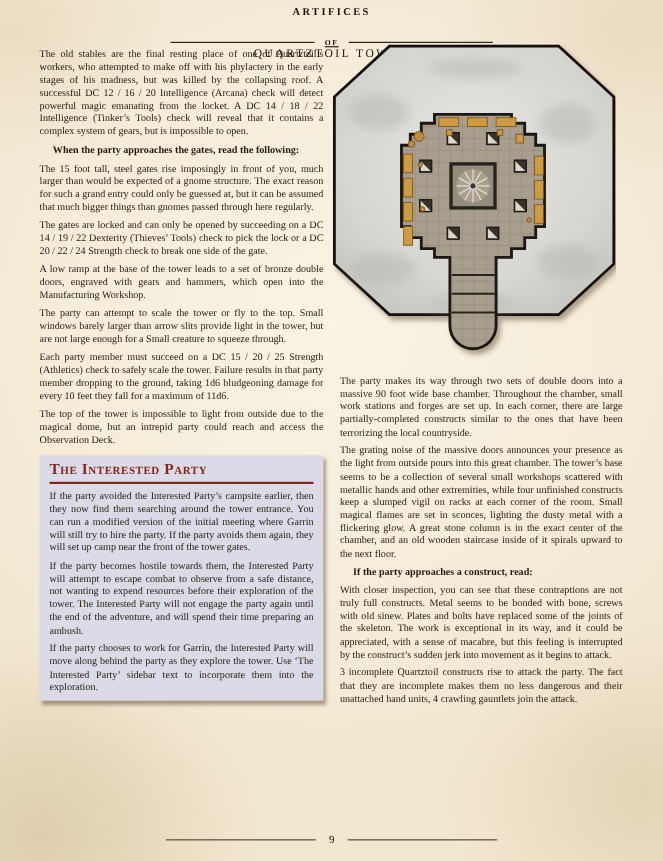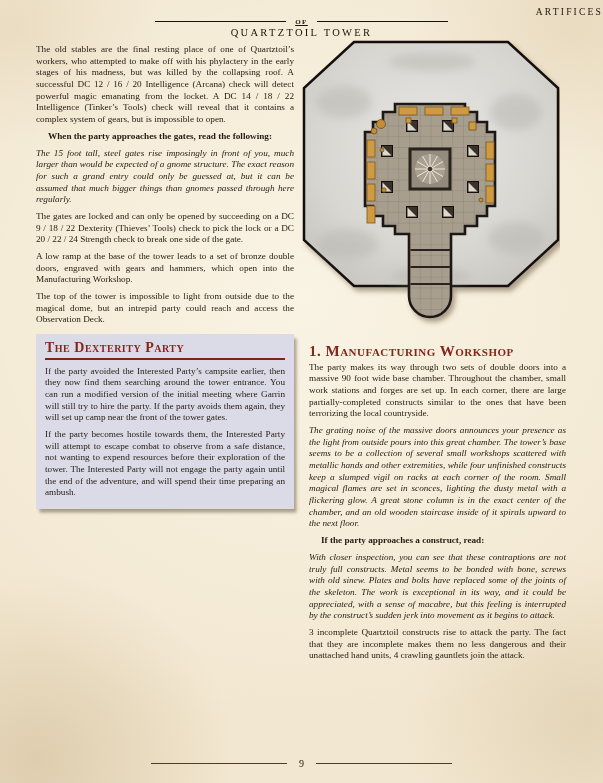--- a/index.html
+++ b/index.html
@@ -9,32 +9,32 @@
     background:
       radial-gradient(ellipse 120% 90% at 50% 38%, rgba(255,252,242,.6), rgba(255,252,242,0) 62%),
       radial-gradient(ellipse 55% 40% at 6% 97%, rgba(190,162,118,.38), rgba(190,162,118,0) 60%),
       radial-gradient(ellipse 50% 35% at 97% 92%, rgba(196,170,128,.3), rgba(196,170,128,0) 60%),
       radial-gradient(ellipse 45% 30% at 94% 4%, rgba(208,185,146,.32), rgba(208,185,146,0) 60%),
       radial-gradient(ellipse 40% 25% at 3% 4%, rgba(208,185,146,.28), rgba(208,185,146,0) 60%),
       #f2e7d0;
   }
   
   .header{position:absolute;top:7px;left:0;right:0;text-align:center;color:#1d130a;}
-  .h1{font-size:9.5px;font-weight:normal;letter-spacing:2.2px;text-align:right;}
-  .of-row{display:flex;align-items:center;justify-content:center;gap:9px;height:9px;margin-top:0;text-decoration:underline;}
+  .h1{font-size:9.5px;font-weight:bold;letter-spacing:2.2px;}
+  .of-row{display:flex;align-items:center;justify-content:center;gap:9px;height:9px;margin-top:17px;text-decoration:underline;}
   .of-rule{width:131px;height:1.5px;background:#18100a;}
   .h-of{font-size:7px;font-weight:bold;letter-spacing:1.5px;}
   .h2{font-size:10.5px;font-weight:normal;letter-spacing:2.3px;margin-top:1px;}
   
   .col{position:absolute;font-size:9.2px;line-height:1.27;text-align:justify;}
   .left-col{left:36px;top:44px;width:258px;}
   .right-col{left:309px;top:341px;width:257px;}
   p.body{margin:0 0 5px;}
   p.lead{margin:0 12px 5px;font-weight:bold;}
-  p.read{margin:0 0 5px;font-style:italic;}
+  p.read{margin:0 0 5px;}
   .sec-title{
     font-variant:small-caps;font-weight:bold;font-size:15px;letter-spacing:.5px;
     color:#86251a;margin:2px 0 2px;line-height:1.1;
   }
   
   .sidebar{
     background:#dbdbe7;margin-top:8px;padding:6px 9px 5px;
     box-shadow:2.5px 3.5px 3px rgba(105,92,70,.55);
   }
   .sidebar .sec-title{font-size:14px;margin:0;}
@@ -171,34 +171,36 @@
       <g>
         <rect x="167" y="82" width="7" height="8" fill="#cf9a42" stroke="#6e5120" stroke-width="0.8"></rect>
       </g>
     </g>
   </svg>
 
   <div class="col left-col">
     <p class="body">The old stables are the final resting place of one of Quartztoil’s workers, who attempted to make off with his phylactery in the early stages of his madness, but was killed by the collapsing roof. A successful DC 12 / 16 / 20 Intelligence (Arcana) check will detect powerful magic emanating from the locket. A DC 14 / 18 / 22 Intelligence (Tinker’s Tools) check will reveal that it contains a complex system of gears, but is impossible to open.</p>
     <p class="lead">When the party approaches the gates, read the following:</p>
     <p class="read">The 15 foot tall, steel gates rise imposingly in front of you, much larger than would be expected of a gnome structure. The exact reason for such a grand entry could only be guessed at, but it can be assumed that much bigger things than gnomes passed through here regularly.</p>
-    <p class="body">The gates are locked and can only be opened by succeeding on a DC 9 / 18 / 22 Dexterity (Thieves’ Tools) check to pick the lock or a DC 20 / 22 / 24 Strength check to break one side of the gate.</p>
+    <p class="body">The gates are locked and can only be opened by succeeding on a DC 14 / 19 / 22 Dexterity (Thieves’ Tools) check to pick the lock or a DC 20 / 22 / 24 Strength check to break one side of the gate.</p>
     <p class="body">A low ramp at the base of the tower leads to a set of bronze double doors, engraved with gears and hammers, which open into the Manufacturing Workshop.</p>
+    <p class="body">The party can attempt to scale the tower or fly to the top. Small windows barely larger than arrow slits provide light in the tower, but are not large enough for a Small creature to squeeze through.</p>
+    <p class="body">Each party member must succeed on a DC 15 / 20 / 25 Strength (Athletics) check to safely scale the tower. Failure results in that party member dropping to the ground, taking 1d6 bludgeoning damage for every 10 feet they fall for a maximum of 11d6.</p>
     <p class="body">The top of the tower is impossible to light from outside due to the magical dome, but an intrepid party could reach and access the Observation Deck.</p>
 
     <div class="sidebar">
-      <div class="sec-title">The Dexterity Party</div>
+      <div class="sec-title">The Interested Party</div>
       <div class="sidebar-rule"></div>
       <p class="body">If the party avoided the Interested Party’s campsite earlier, then they now find them searching around the tower entrance. You can run a modified version of the initial meeting where Garrin will still try to hire the party. If the party avoids them again, they will set up camp near the front of the tower gates.</p>
       <p class="body">If the party becomes hostile towards them, the Interested Party will attempt to escape combat to observe from a safe distance, not wanting to expend resources before their exploration of the tower. The Interested Party will not engage the party again until the end of the adventure, and will spend their time preparing an ambush.</p>
+      <p class="body" style="margin-bottom:1px">If the party chooses to work for Garrin, the Interested Party will move along behind the party as they explore the tower. Use ‘The Interested Party’ sidebar text to incorporate them into the exploration.</p>
     </div>
   </div>
 
   <div class="col right-col">
-    <div class="sec-title">1. Manufacturing Workshop</div>
     <p class="body">The party makes its way through two sets of double doors into a massive 90 foot wide base chamber. Throughout the chamber, small work stations and forges are set up. In each corner, there are large partially-completed constructs similar to the ones that have been terrorizing the local countryside.</p>
     <p class="read">The grating noise of the massive doors announces your presence as the light from outside pours into this great chamber. The tower’s base seems to be a collection of several small workshops scattered with metallic hands and other extremities, while four unfinished constructs keep a slumped vigil on racks at each corner of the room. Small magical flames are set in sconces, lighting the dusty metal with a flickering glow. A great stone column is in the exact center of the chamber, and an old wooden staircase inside of it spirals upward to the next floor.</p>
     <p class="lead">If the party approaches a construct, read:</p>
     <p class="read">With closer inspection, you can see that these contraptions are not truly full constructs. Metal seems to be bonded with bone, screws with old sinew. Plates and bolts have replaced some of the joints of the skeleton. The work is exceptional in its way, and it could be appreciated, with a sense of macabre, but this feeling is interrupted by the construct’s sudden jerk into movement as it begins to attack.</p>
     <p class="body">3 incomplete Quartztoil constructs rise to attack the party. The fact that they are incomplete makes them no less dangerous and their unattached hand units, 4 crawling gauntlets join the attack.</p>
   </div>
 
   <div class="footer">
     <div class="f-rule"></div>
     <div class="f-num">9</div>

